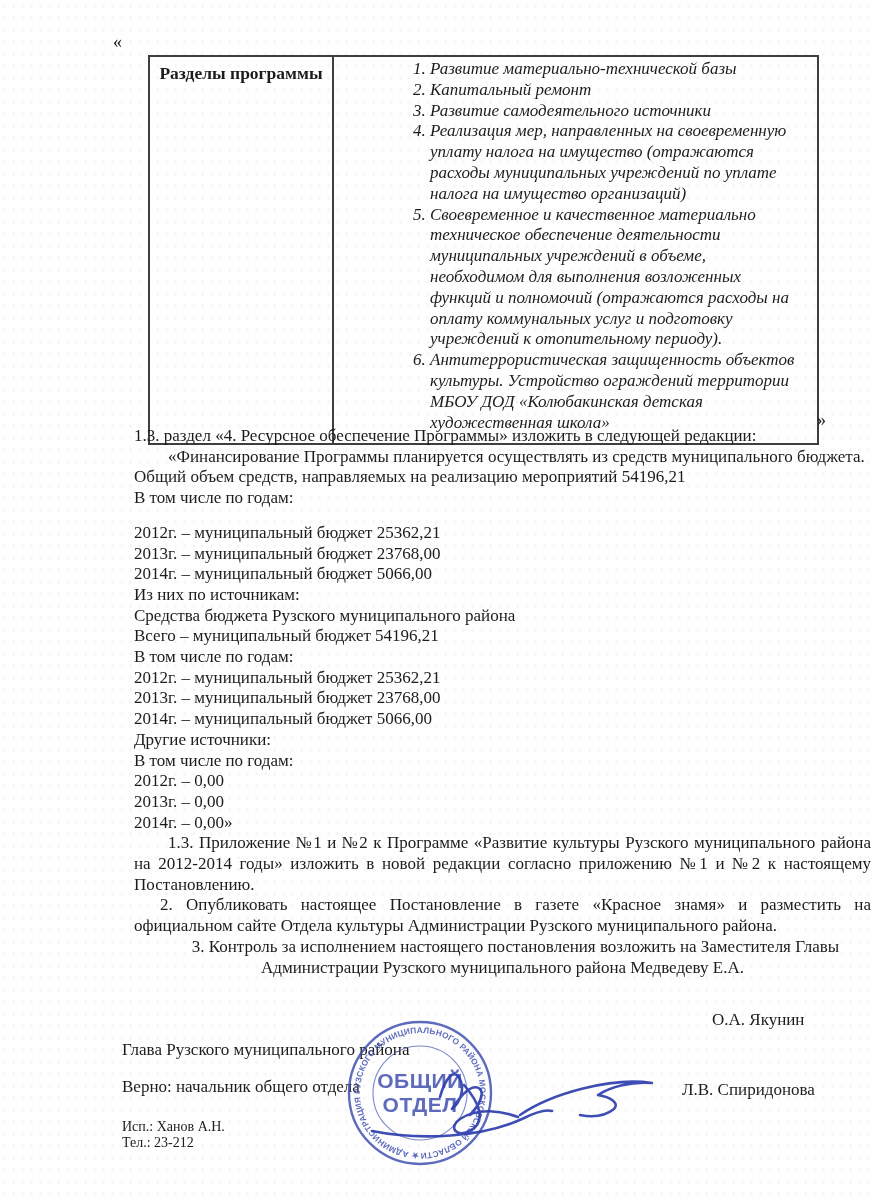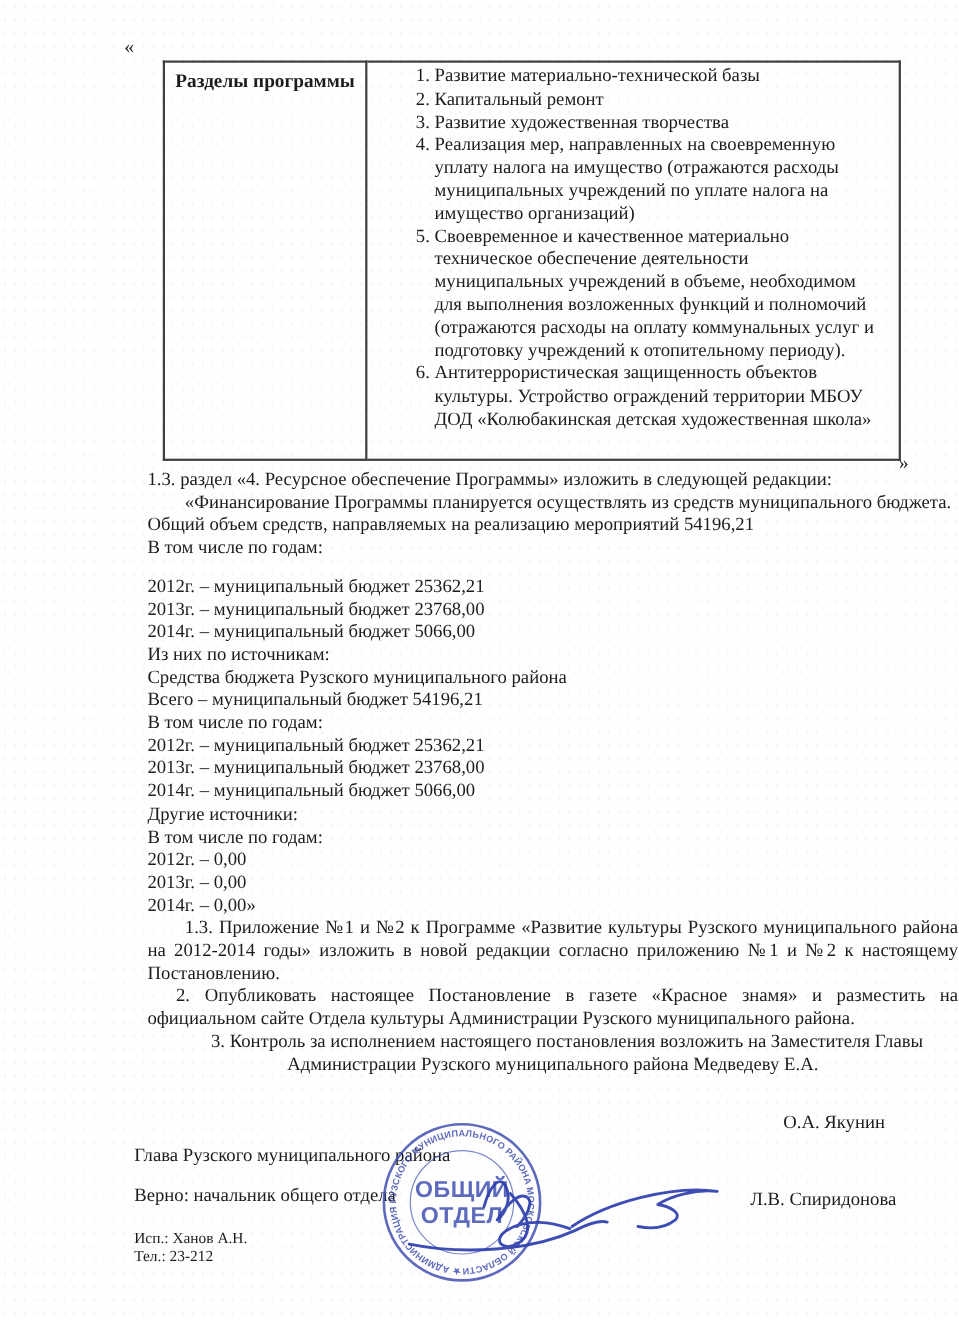--- a/index.html
+++ b/index.html
@@ -27,21 +27,21 @@
     position:absolute;left:148px;top:55px;width:671px;
     border-collapse:collapse;table-layout:fixed;
     font-size:17px;line-height:20.8px;
   }
   table.sections td{border:2px solid #3e3e3e;vertical-align:top;}
   td.hdr{
     width:166px;text-align:center;font-weight:bold;
     font-size:17.5px;line-height:25px;padding:4px 8px 0 8px;
   }
   td.list-cell{height:348px;padding:2px 20px 10px 0;}
-  ol.sections-list{margin:0;padding:0 0 0 61px;}
+  ol.sections-list{margin:0;padding:0 0 0 96px;font-style:italic;}
   ol.sections-list li{margin:0;padding:0;}
 
   .body-block{
     position:absolute;left:122px;top:426px;width:737px;
     font-size:17px;line-height:20.7px;margin-left:12px;
   }
   .body-block .j{text-align:justify;}
   .ind34{text-indent:34px;}
   .ind26{text-indent:26px;text-align:center;}
   .spacer{height:14px;}
@@ -68,21 +68,21 @@
   <div class="quote-open">«</div>
 
   <table class="sections">
     <tbody>
         <tr>
       <td class="hdr">Разделы программы</td>
       <td class="list-cell">
         <ol class="sections-list">
           <li>Развитие материально-технической базы</li>
           <li>Капитальный ремонт</li>
-          <li>Развитие художественная творчества</li>
+          <li>Развитие самодеятельного источники</li>
           <li>Реализация мер, направленных на своевременную уплату налога на имущество (отражаются расходы муниципальных учреждений по уплате налога на имущество организаций)</li>
           <li>Своевременное и качественное материально техническое обеспечение деятельности муниципальных учреждений в объеме, необходимом для выполнения возложенных функций и полномочий (отражаются расходы на оплату коммунальных услуг и подготовку учреждений к отопительному периоду).</li>
           <li>Антитеррористическая защищенность объектов культуры. Устройство ограждений территории МБОУ ДОД «Колюбакинская детская художественная школа»</li>
         </ol>
       </td>
     </tr>
   </tbody>
     </table>
 
   <div class="quote-close">»</div>

